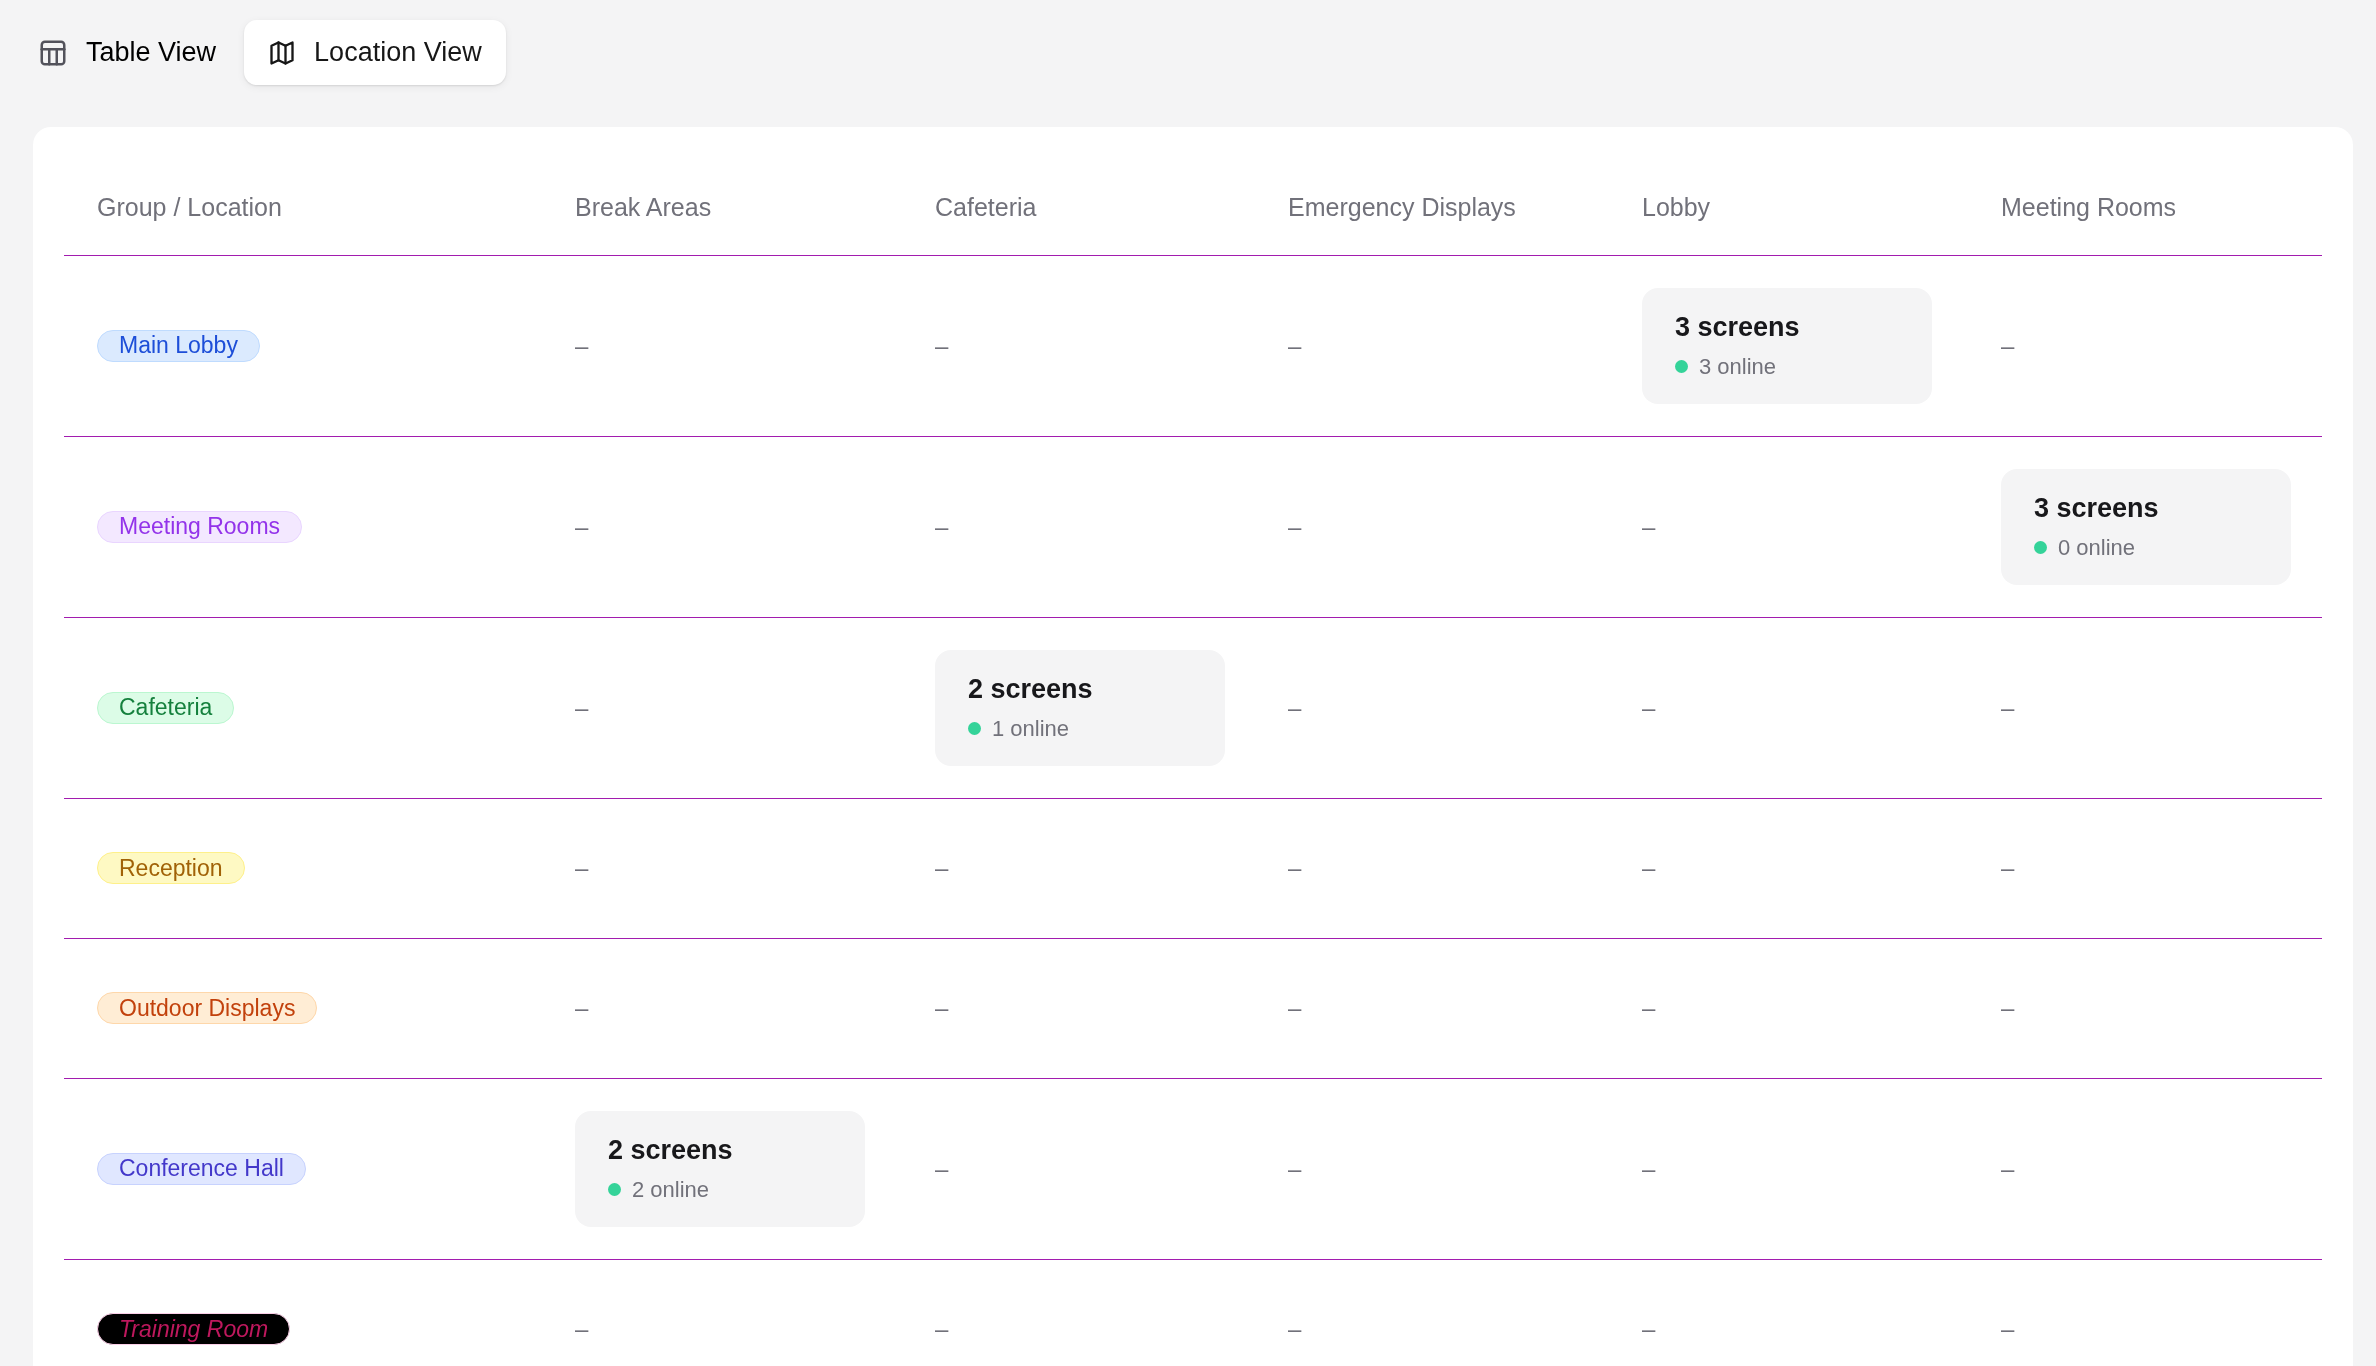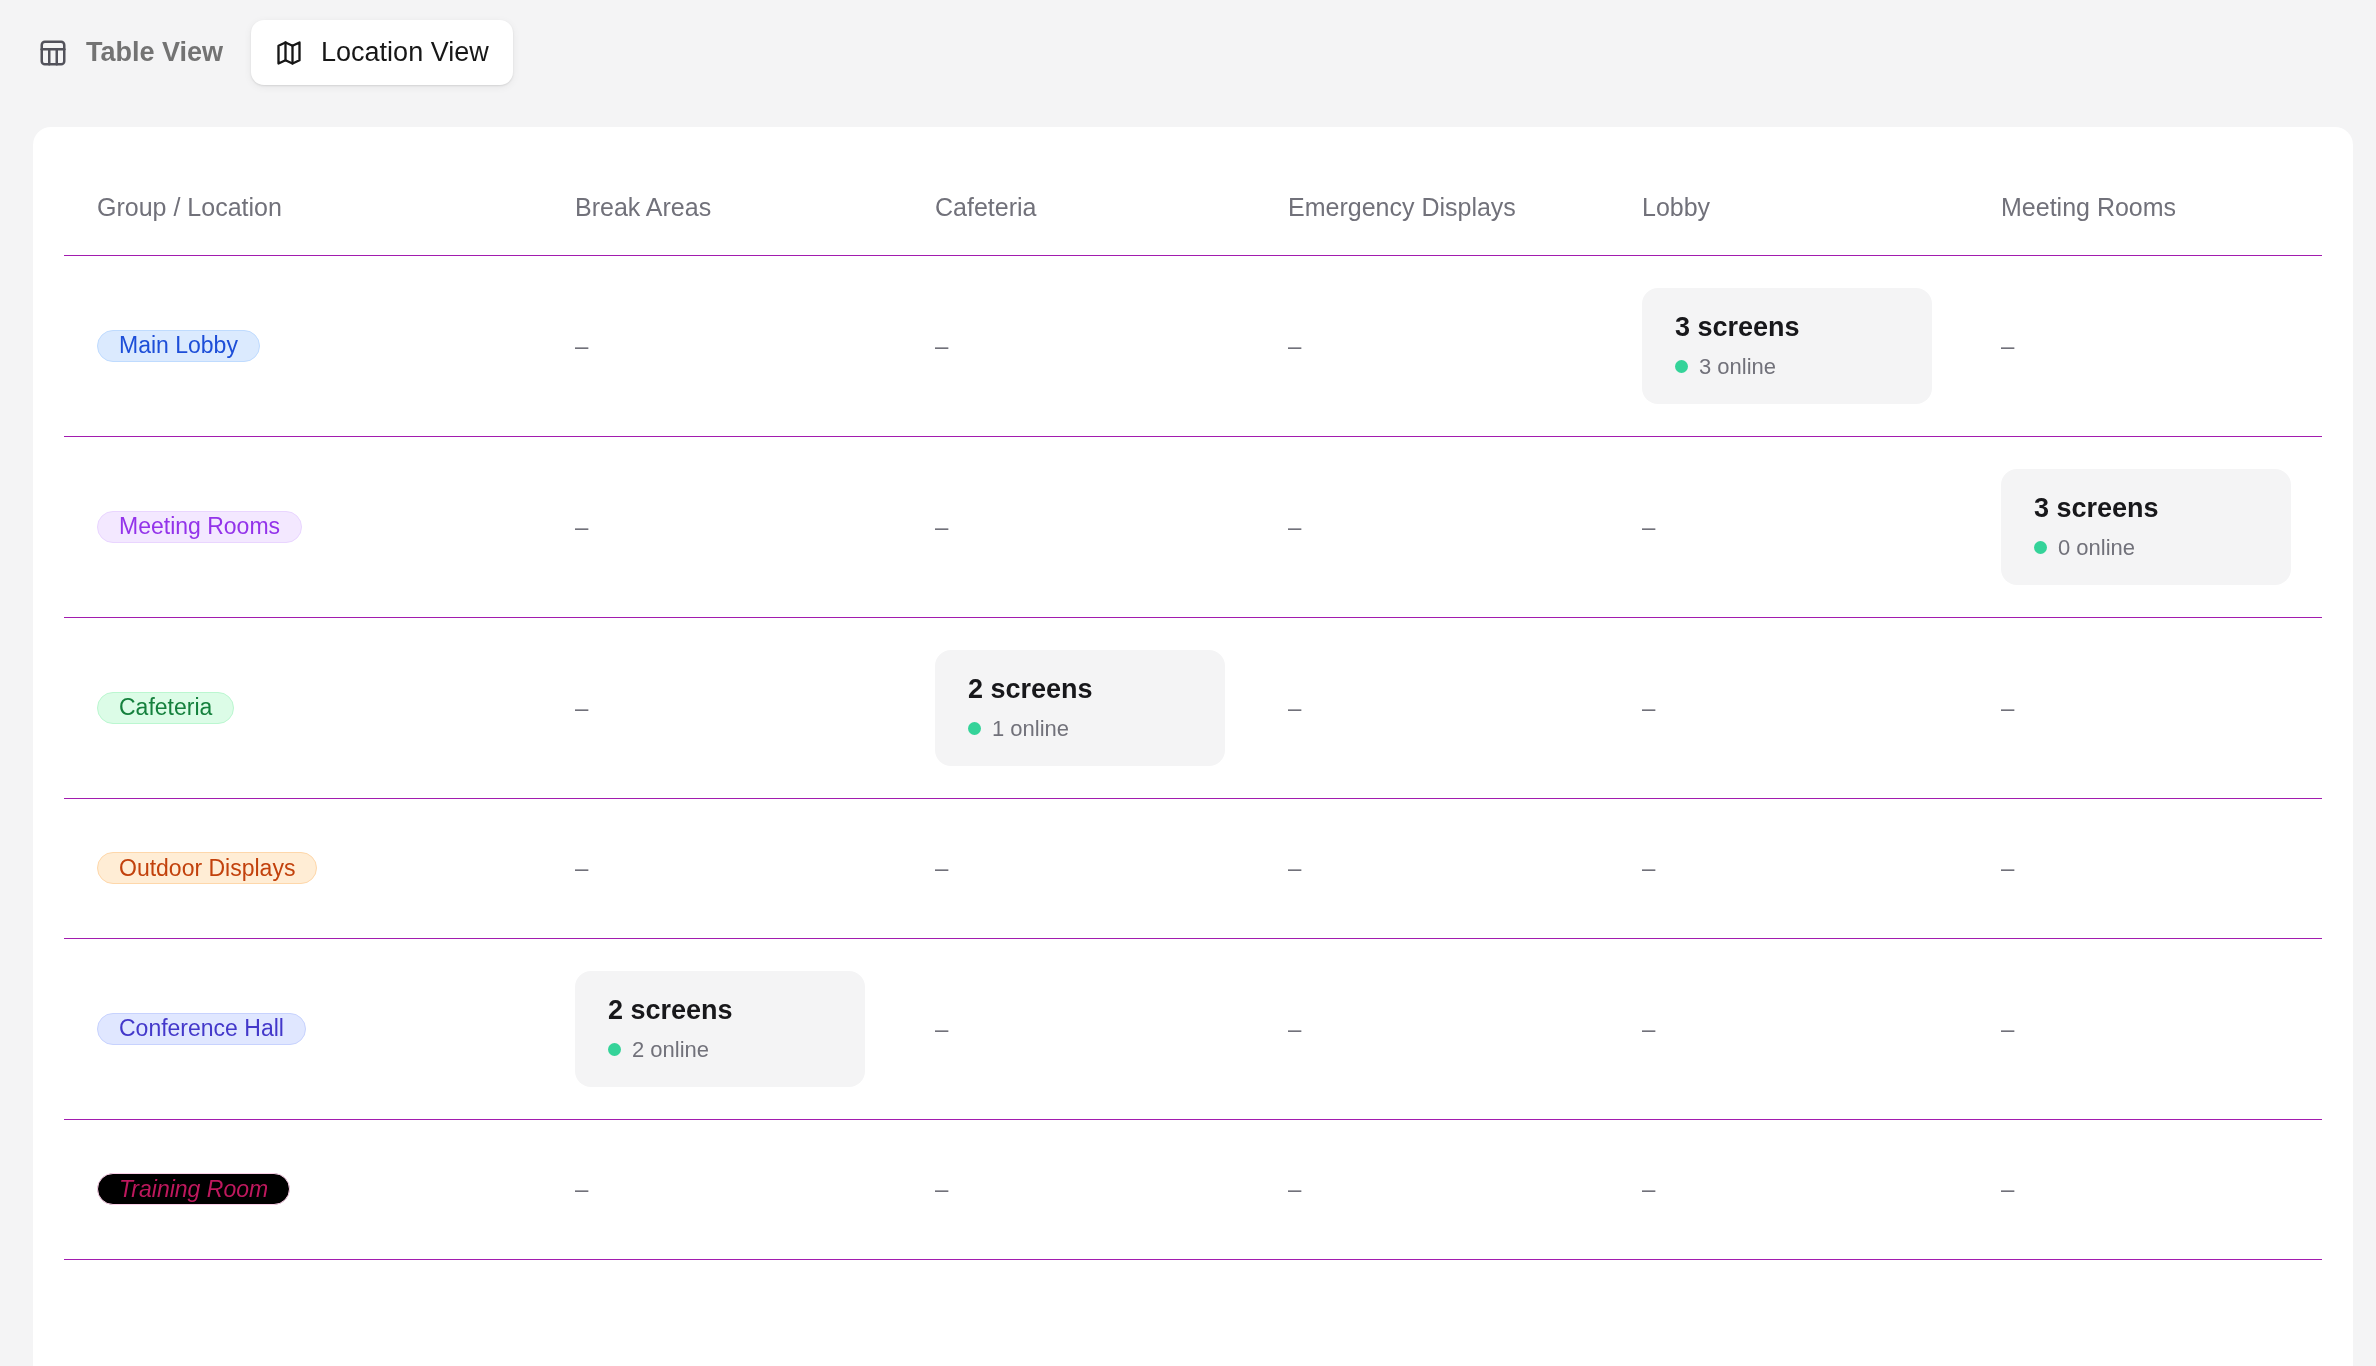--- a/index.html
+++ b/index.html
@@ -25,21 +25,21 @@
     height: 65px;
     padding: 0 24px;
     border-radius: 13px;
     font-size: 27px;
     cursor: pointer;
     border: none;
     background: transparent;
     font-family: inherit;
   }
   .tab .tab-icon { display: inline-flex; margin-right: 18px; }
-  .tab.inactive { color: #737373; font-weight: 700; }
+  .tab.inactive { color: #000000; font-weight: 400; }
   .tab.inactive svg { stroke: #52525b; }
   .tab.active {
     background: #ffffff;
     color: #171717;
     font-weight: 400;
     box-shadow: 0 1px 2px rgba(0,0,0,0.10), 0 2px 8px rgba(0,0,0,0.06);
   }
   .tab.active svg { stroke: #171717; }
   .tab svg { fill: none; stroke-width: 2; stroke-linecap: round; stroke-linejoin: round; }
 
@@ -218,20 +218,28 @@
                 <span class="dot"></span>
               <span class="online-text">1 online</span>
               </div>
           </div>
         </td>
         <td><span class="dash">–</span></td>
         <td><span class="dash">–</span></td>
         <td><span class="dash">–</span></td>
       </tr>
 
+      <tr class="row-short">
+        <td><span class="badge" style="background: rgb(254, 249, 195); border-color: rgb(254, 240, 138); color: rgb(161, 98, 7);">Reception</span></td>
+        <td><span class="dash">–</span></td>
+        <td><span class="dash">–</span></td>
+        <td><span class="dash">–</span></td>
+        <td><span class="dash">–</span></td>
+        <td><span class="dash">–</span></td>
+      </tr>
 
       <tr class="row-short">
         <td><span class="badge" style="background: rgb(255, 237, 213); border-color: rgb(254, 215, 170); color: rgb(194, 65, 12);">Outdoor Displays</span></td>
         <td><span class="dash">–</span></td>
         <td><span class="dash">–</span></td>
         <td><span class="dash">–</span></td>
         <td><span class="dash">–</span></td>
         <td><span class="dash">–</span></td>
       </tr>
 

